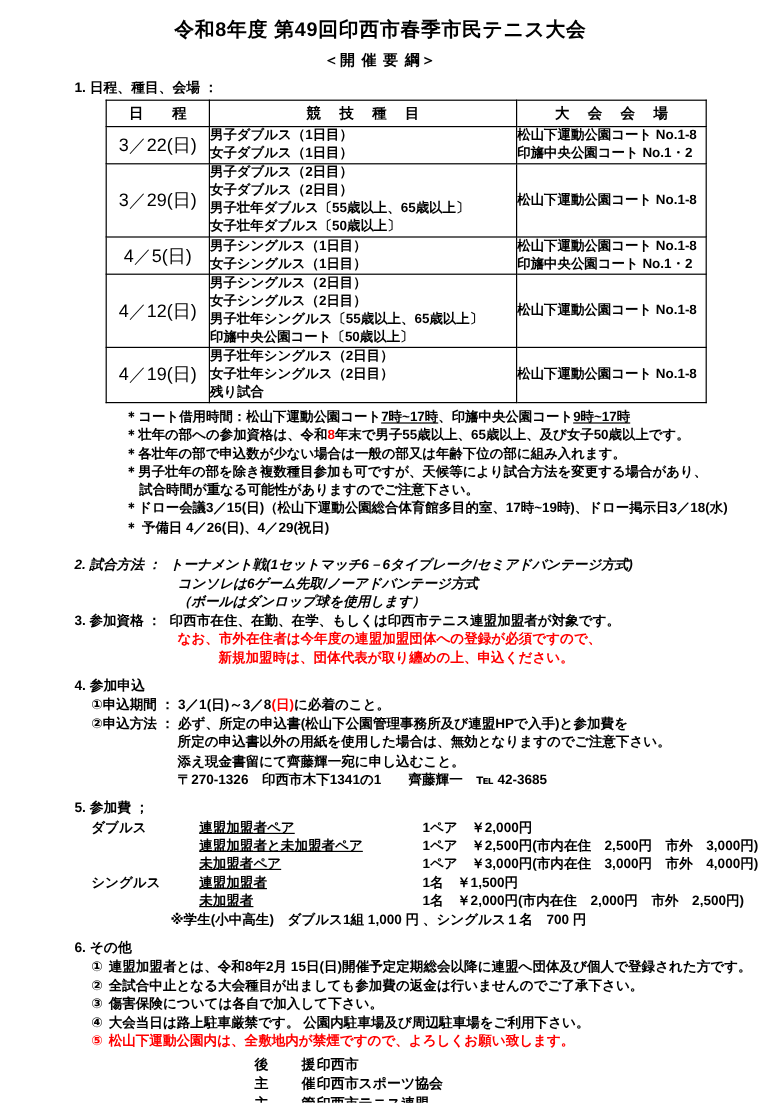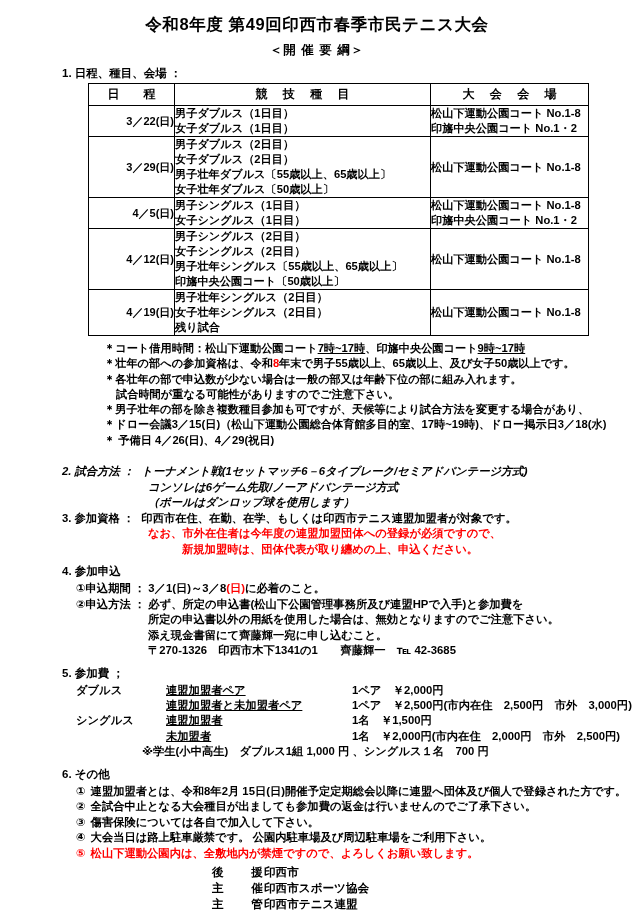--- a/index.html
+++ b/index.html
@@ -78,24 +78,24 @@
     text-align: center;
     height: 21px;
     letter-spacing: 6px;
     text-indent: 6px;
     font-size: 12px;
   }
   .col-date { width: 86px; }
   .col-event { width: 256px; }
   .col-venue { width: 158px; }
   td.date-cell {
-    text-align: right;
-    font-weight: bold;
-    white-space: nowrap;
-    font-size: 11px;
+    text-align: center;
+    font-weight: normal;
+    white-space: nowrap;
+    font-size: 15px;
   }
   td.event-cell, td.venue-cell {
     padding: 2px 0 2px 4px;
   }
   td.venue-cell { padding-left: 5px; }
   .ev-line, .vn-line {
     white-space: nowrap;
     line-height: 15px;
     font-weight: bold;
     font-size: 11.2px;
@@ -229,22 +229,22 @@
   </div>
 
   <div class="notes">
     <div class="note">
       <span>＊コート借用時間：松山下運動公園コート</span><span class="u">7時~17時</span><span>、印旛中央公園コート</span><span class="u">9時~17時</span>
     </div>
     <div class="note">
       <span>＊壮年の部への参加資格は、令和</span><span class="red">8</span><span>年末で男子55歳以上、65歳以上、及び女子50歳以上です。</span>
     </div>
     <div class="note">＊各壮年の部で申込数が少ない場合は一般の部又は年齢下位の部に組み入れます。</div>
+    <div class="note">＊男子壮年の部を除き複数種目参加も可ですが、天候等により試合方法を変更する場合があり、</div>
     <div class="note note-cont">試合時間が重なる可能性がありますのでご注意下さい。</div>
-    <div class="note">＊男子壮年の部を除き複数種目参加も可ですが、天候等により試合方法を変更する場合があり、</div>
     <div class="note">＊ドロー会議3／15(日)（松山下運動公園総合体育館多目的室、17時~19時)、ドロー掲示日3／18(水)</div>
     <div class="note">＊ 予備日 4／26(日)、4／29(祝日)</div>
   </div>
 
   <div class="section numsec">
     <div class="line bold">
       <span>2. 試合方法 ：</span>
       <span style="padding-left:4px;">トーナメント戦(1セットマッチ6－6タイブレーク/セミアドバンテージ方式)</span>
     </div>
     <div class="line bold ind4">コンソレは6ゲーム先取/ノーアドバンテージ方式</div>
@@ -278,20 +278,25 @@
         <span class="fee-cat">ダブルス</span>
         <span class="fee-kind u">連盟加盟者ペア</span>
         <span class="fee-amt">1ペア　￥2,000円</span>
       </div>
       <div class="fee-row">
         <span class="fee-cat"></span>
         <span class="fee-kind u">連盟加盟者と未加盟者ペア</span>
         <span class="fee-amt">1ペア　￥2,500円(市内在住　2,500円　市外　3,000円)</span>
       </div>
       <div class="fee-row">
+        <span class="fee-cat"></span>
+        <span class="fee-kind u">未加盟者ペア</span>
+        <span class="fee-amt">1ペア　￥3,000円(市内在住　3,000円　市外　4,000円)</span>
+      </div>
+      <div class="fee-row">
         <span class="fee-cat">シングルス</span>
         <span class="fee-kind u">連盟加盟者</span>
         <span class="fee-amt">1名　￥1,500円</span>
       </div>
       <div class="fee-row">
         <span class="fee-cat"></span>
         <span class="fee-kind u">未加盟者</span>
         <span class="fee-amt">1名　￥2,000円(市内在住　2,000円　市外　2,500円)</span>
       </div>
       <div class="line bold" style="padding-left:66px;">※学生(小中高生)　ダブルス1組 1,000 円 、シングルス１名　700 円</div>

